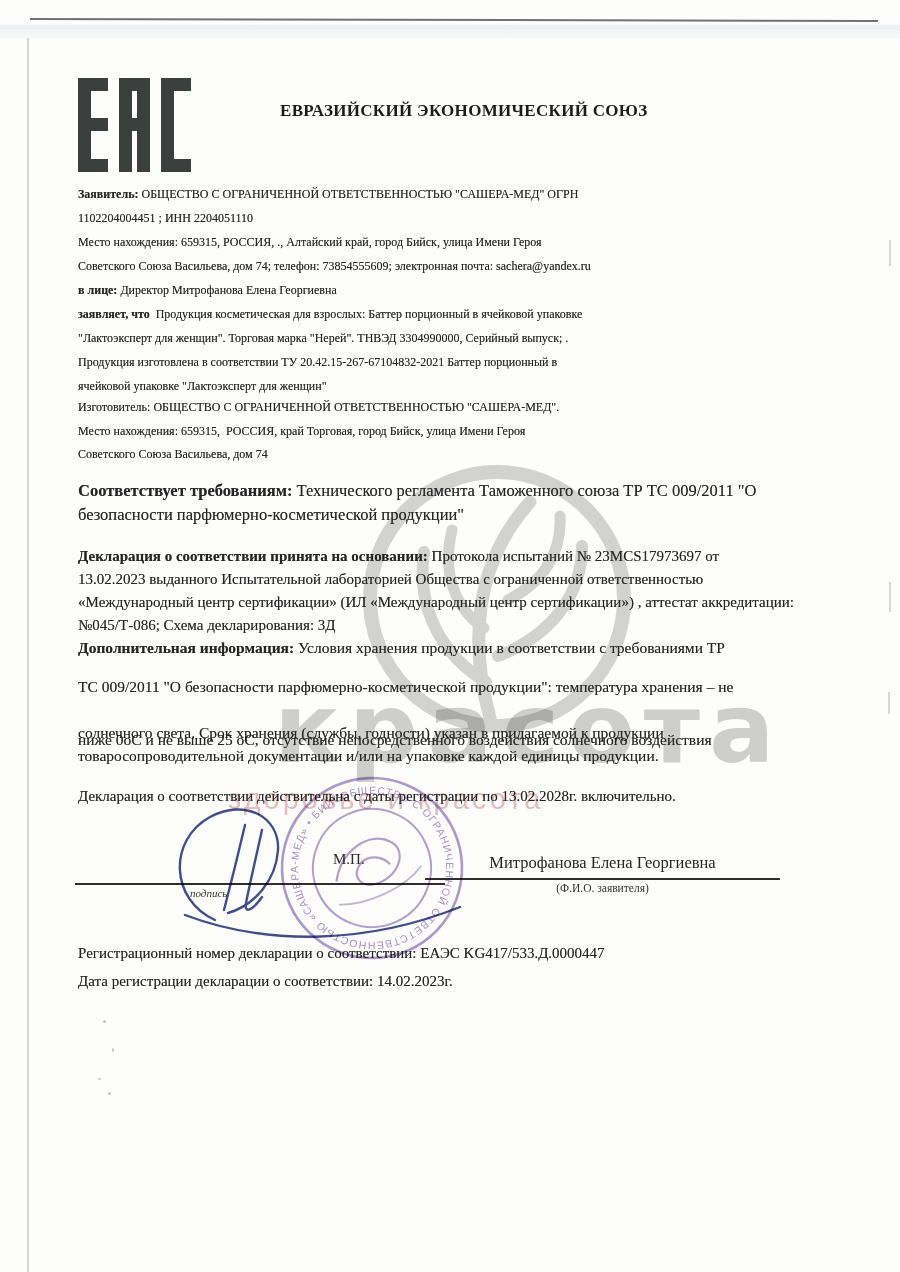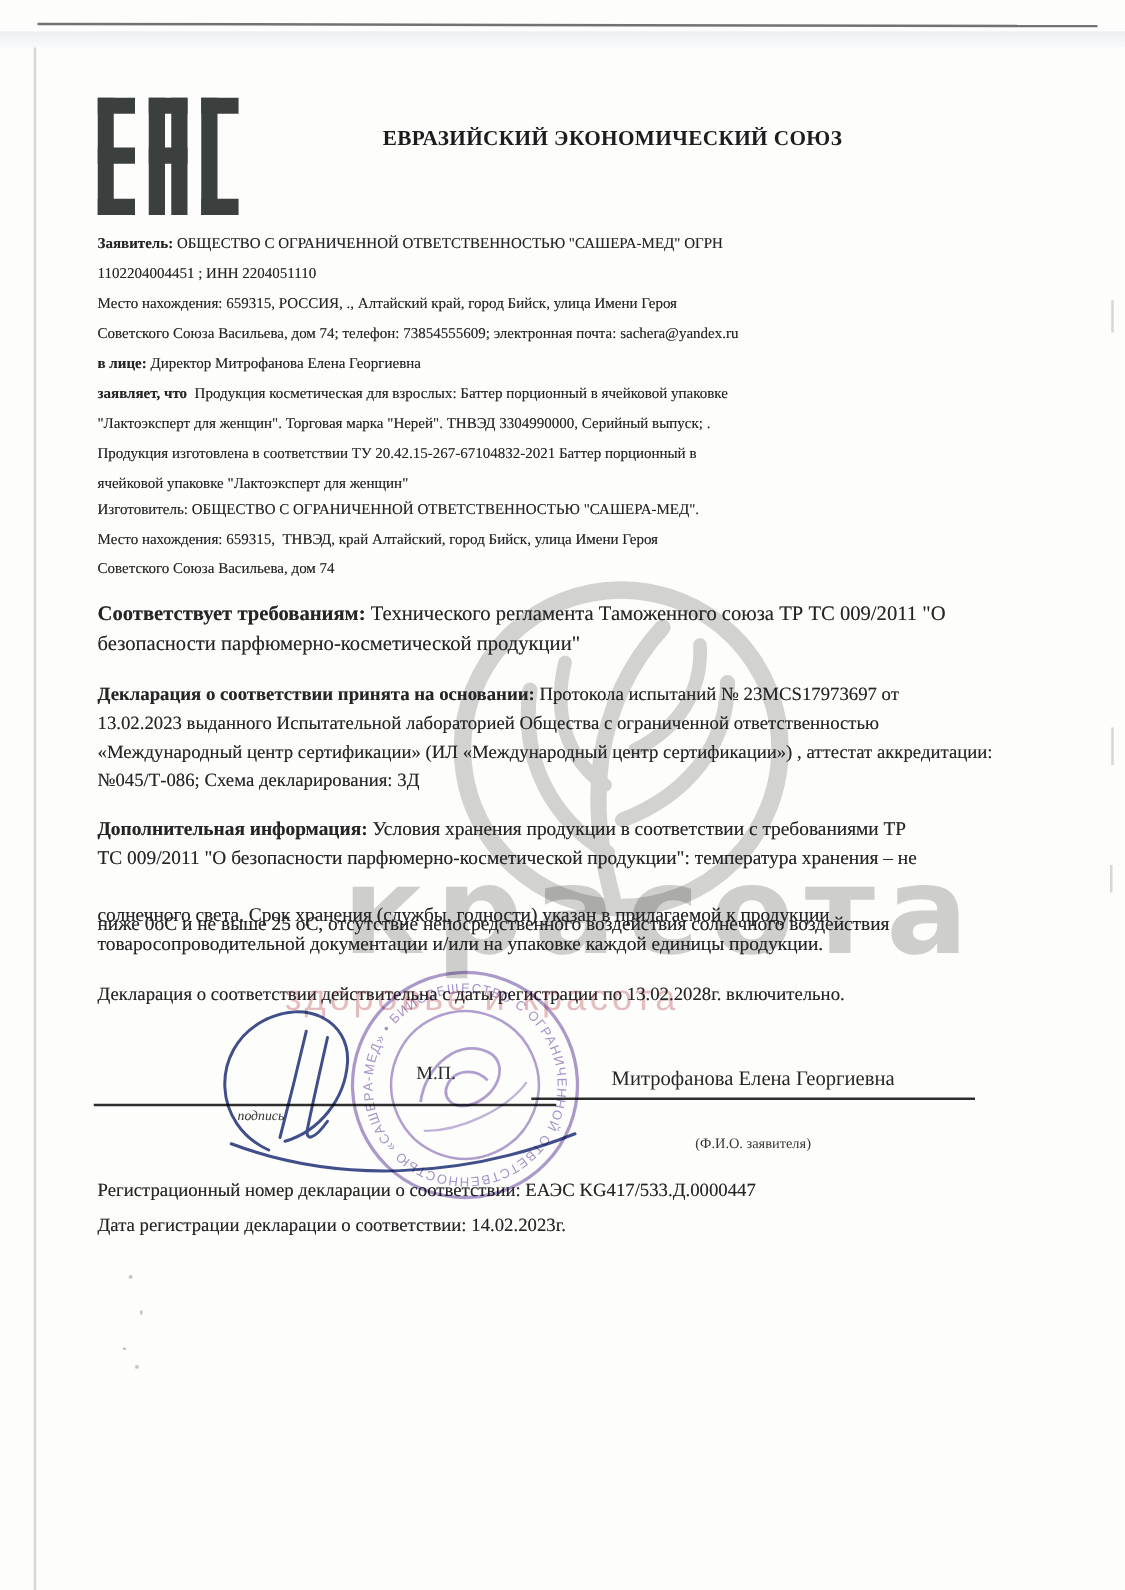--- a/index.html
+++ b/index.html
@@ -9,42 +9,42 @@
     font-family:"Liberation Serif","DejaVu Serif",serif;
     color:#252525;
   }
   
   .scan-topline{position:absolute;left:30px;top:19px;width:848px;height:2px;background:#4f4f4f;transform:rotate(0.12deg);opacity:.8;}
   .scan-band{position:absolute;left:0;top:25px;width:900px;height:13px;background:linear-gradient(to bottom,#e9edf1,#f6f8f9);opacity:.8;}
   .scan-left{position:absolute;left:27px;top:38px;width:2px;height:1234px;background:rgba(120,120,120,.28);}
   .scan-mark{position:absolute;width:2px;background:rgba(130,130,130,.3);}
   .speck{position:absolute;background:rgba(110,110,110,.4);border-radius:50%;}
   
-  .title-wrap{position:absolute;left:280px;top:99px;width:420px;text-align:center;font-weight:bold;font-size:17px;line-height:24px;color:#1c1c1c;letter-spacing:.3px;}
+  .title-wrap{position:absolute;left:280px;top:99px;width:420px;text-align:left;font-weight:bold;font-size:17px;line-height:24px;color:#1c1c1c;letter-spacing:.3px;}
   
   .ln{position:absolute;left:78px;white-space:pre;line-height:1;text-shadow:0 0 .4px rgba(20,20,20,.45);}
   .fA{font-size:12px;}
   .fB{font-size:16.5px;}
   .fC{font-size:15px;}
   .fD{font-size:15.5px;}
   .fR{font-size:15px;}
   .ln b{font-weight:bold;}
   
   .wm-circle{position:absolute;left:358px;top:460px;width:278px;height:278px;opacity:.34;mix-blend-mode:multiply;}
   .wm-brand{position:absolute;left:274px;top:680px;font-family:"DejaVu Sans","Liberation Sans",sans-serif;
     font-weight:bold;font-size:97px;line-height:1;letter-spacing:9px;color:rgba(143,143,143,.42);mix-blend-mode:multiply;}
   .wm-tagline{position:absolute;left:228px;top:783px;font-family:"Liberation Sans","DejaVu Sans",sans-serif;
     font-size:29px;letter-spacing:3px;color:rgba(212,136,142,.55);mix-blend-mode:multiply;}
   
   .sig-line{position:absolute;left:75px;top:883px;width:370px;height:2px;background:#2e2e2e;}
   .sig-label{position:absolute;left:190px;top:887px;font-size:11px;color:#333;font-style:italic;}
   .mp{position:absolute;left:333px;top:851px;font-size:15px;color:#2a2a2a;}
   .name-line{position:absolute;left:425px;top:878px;width:355px;height:2px;background:#2e2e2e;}
   .name-text{position:absolute;left:425px;top:853px;width:355px;text-align:center;font-size:16.5px;color:#262626;}
-  .fio-label{position:absolute;left:425px;top:882px;width:355px;text-align:center;font-size:11.5px;color:#333;margin-top:27px;}
+  .fio-label{position:absolute;left:425px;top:882px;width:355px;text-align:center;font-size:11.5px;color:#333;}
   .stamp-svg{position:absolute;left:272px;top:768px;width:200px;height:200px;mix-blend-mode:multiply;opacity:.85;}
   .sig-svg{position:absolute;left:140px;top:795px;width:340px;height:150px;mix-blend-mode:multiply;}
   .eac-svg{position:absolute;left:78px;top:78px;width:113px;height:94px;}
 </style>
 </head>
 <body>
 
 <div class="scan-topline"></div>
 <div class="scan-band"></div>
 <div class="scan-left"></div>
@@ -93,29 +93,29 @@
 <div class="ln fA" style="top:188px"><b>Заявитель:</b><span> ОБЩЕСТВО С ОГРАНИЧЕННОЙ ОТВЕТСТВЕННОСТЬЮ "САШЕРА-МЕД" ОГРН</span></div>
 <div class="ln fA" style="top:212px"><span>1102204004451 ; ИНН 2204051110</span></div>
 <div class="ln fA" style="top:236px"><span>Место нахождения: 659315, РОССИЯ, ., Алтайский край, город Бийск, улица Имени Героя</span></div>
 <div class="ln fA" style="top:260px"><span>Советского Союза Васильева, дом 74; телефон: 73854555609; электронная почта: sachera@yandex.ru</span></div>
 <div class="ln fA" style="top:284px"><b>в лице:</b><span> Директор Митрофанова Елена Георгиевна</span></div>
 <div class="ln fA" style="top:308px"><b>заявляет, что</b><span>  Продукция косметическая для взрослых: Баттер порционный в ячейковой упаковке</span></div>
 <div class="ln fA" style="top:332px"><span>"Лактоэксперт для женщин". Торговая марка "Нерей". ТНВЭД 3304990000, Серийный выпуск; .</span></div>
 <div class="ln fA" style="top:356px"><span>Продукция изготовлена в соответствии ТУ 20.42.15-267-67104832-2021 Баттер порционный в</span></div>
 <div class="ln fA" style="top:380px"><span>ячейковой упаковке "Лактоэксперт для женщин"</span></div>
 <div class="ln fA" style="top:401px"><span>Изготовитель: ОБЩЕСТВО С ОГРАНИЧЕННОЙ ОТВЕТСТВЕННОСТЬЮ "САШЕРА-МЕД".</span></div>
-<div class="ln fA" style="top:425px"><span>Место нахождения: 659315,  ТНВЭД, край Алтайский, город Бийск, улица Имени Героя</span></div>
+<div class="ln fA" style="top:425px"><span>Место нахождения: 659315,  РОССИЯ, край Торговая, город Бийск, улица Имени Героя</span></div>
 <div class="ln fA" style="top:448px"><span>Советского Союза Васильева, дом 74</span></div>
 <div class="ln fB" style="top:483px"><b>Соответствует требованиям:</b><span> Технического регламента Таможенного союза ТР ТС 009/2011 "О</span></div>
 <div class="ln fB" style="top:507px"><span>безопасности парфюмерно-косметической продукции"</span></div>
 <div class="ln fC" style="top:549px"><b>Декларация о соответствии принята на основании:</b><span> Протокола испытаний № 23MCS17973697 от</span></div>
 <div class="ln fC" style="top:572px"><span>13.02.2023 выданного Испытательной лабораторией Общества с ограниченной ответственностью</span></div>
 <div class="ln fC" style="top:595px"><span>«Международный центр сертификации» (ИЛ «Международный центр сертификации») , аттестат аккредитации:</span></div>
 <div class="ln fC" style="top:618px"><span>№045/Т-086; Схема декларирования: 3Д</span></div>
-<div class="ln fD" style="top:656px"><b>Дополнительная информация:</b><span> Условия хранения продукции в соответствии с требованиями ТР</span></div>
+<div class="ln fD" style="top:640px"><b>Дополнительная информация:</b><span> Условия хранения продукции в соответствии с требованиями ТР</span></div>
 <div class="ln fD" style="top:679px"><span>ТС 009/2011 "О безопасности парфюмерно-косметической продукции": температура хранения – не</span></div>
 <div class="ln fD" style="top:732px"><span>ниже 0оС и не выше 25 оС, отсутствие непосредственного воздействия солнечного воздействия</span></div>
 <div class="ln fD" style="top:725px"><span>солнечного света. Срок хранения (службы, годности) указан в прилагаемой к продукции</span></div>
 <div class="ln fD" style="top:748px"><span>товаросопроводительной документации и/или на упаковке каждой единицы продукции.</span></div>
 <div class="ln fR" style="top:789px"><span>Декларация о соответствии действительна с даты регистрации по 13.02.2028г. включительно.</span></div>
 <div class="ln fR" style="top:946px"><span>Регистрационный номер декларации о соответствии: ЕАЭС KG417/533.Д.0000447</span></div>
 <div class="ln fR" style="top:974px"><span>Дата регистрации декларации о соответствии: 14.02.2023г.</span></div>
 
 <div class="sig-line"></div>
 <div class="sig-label">подпись</div>

